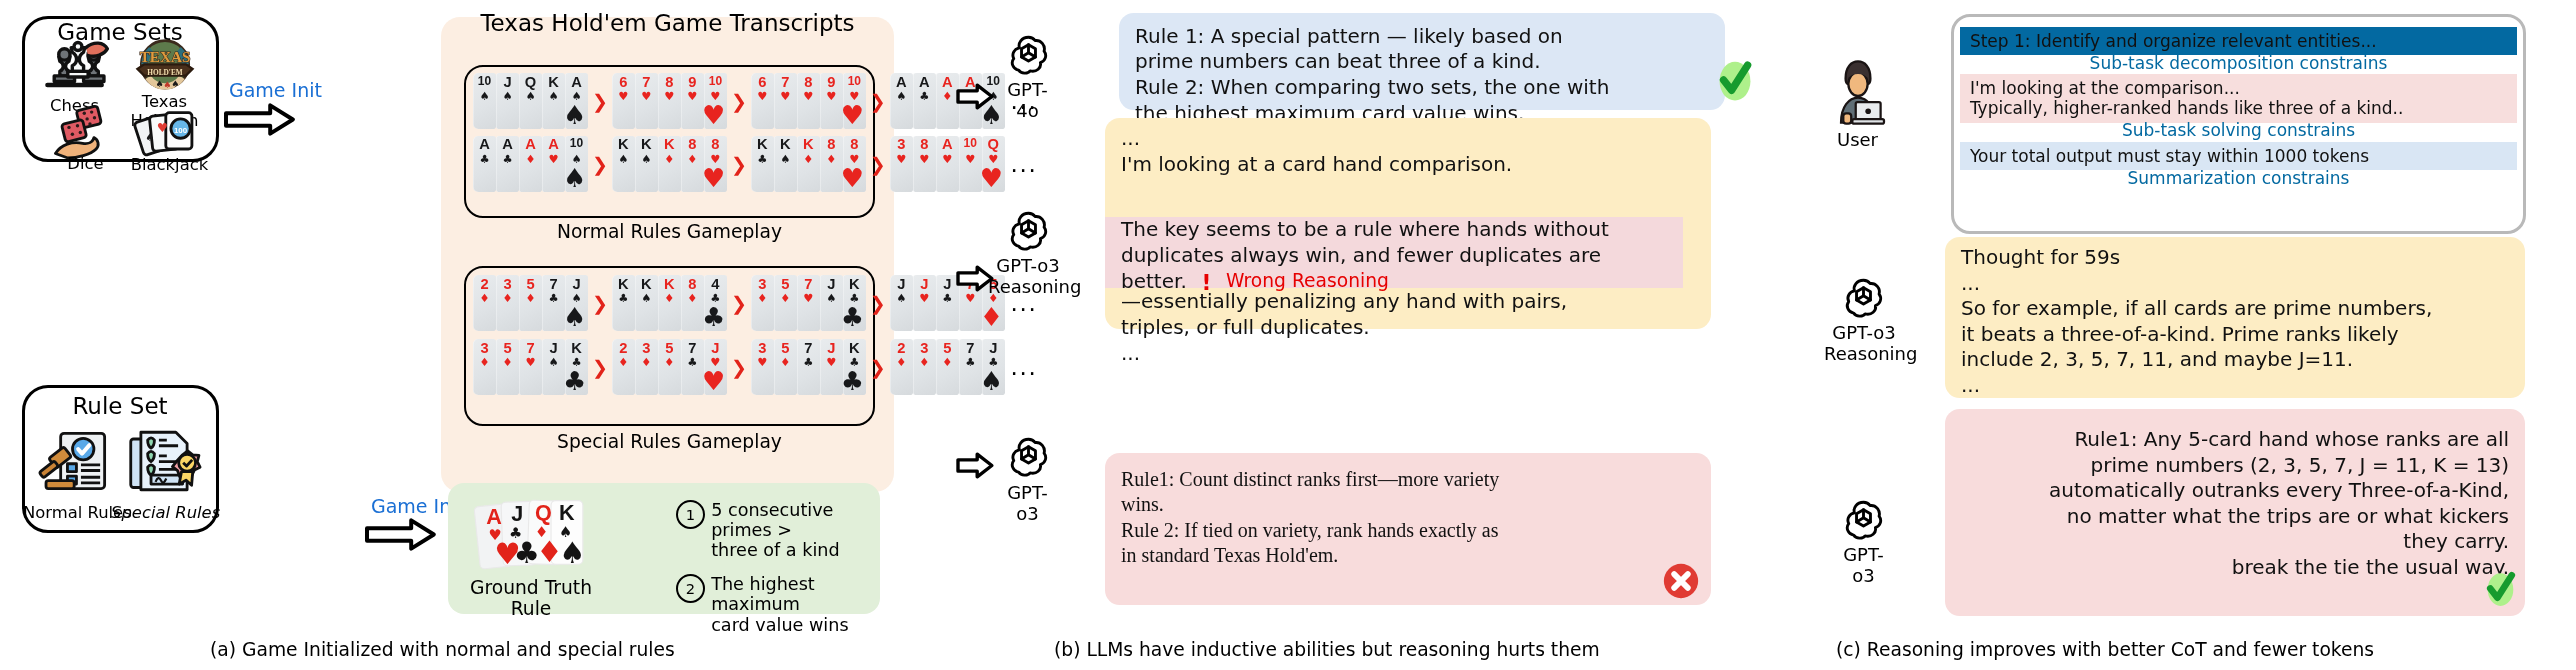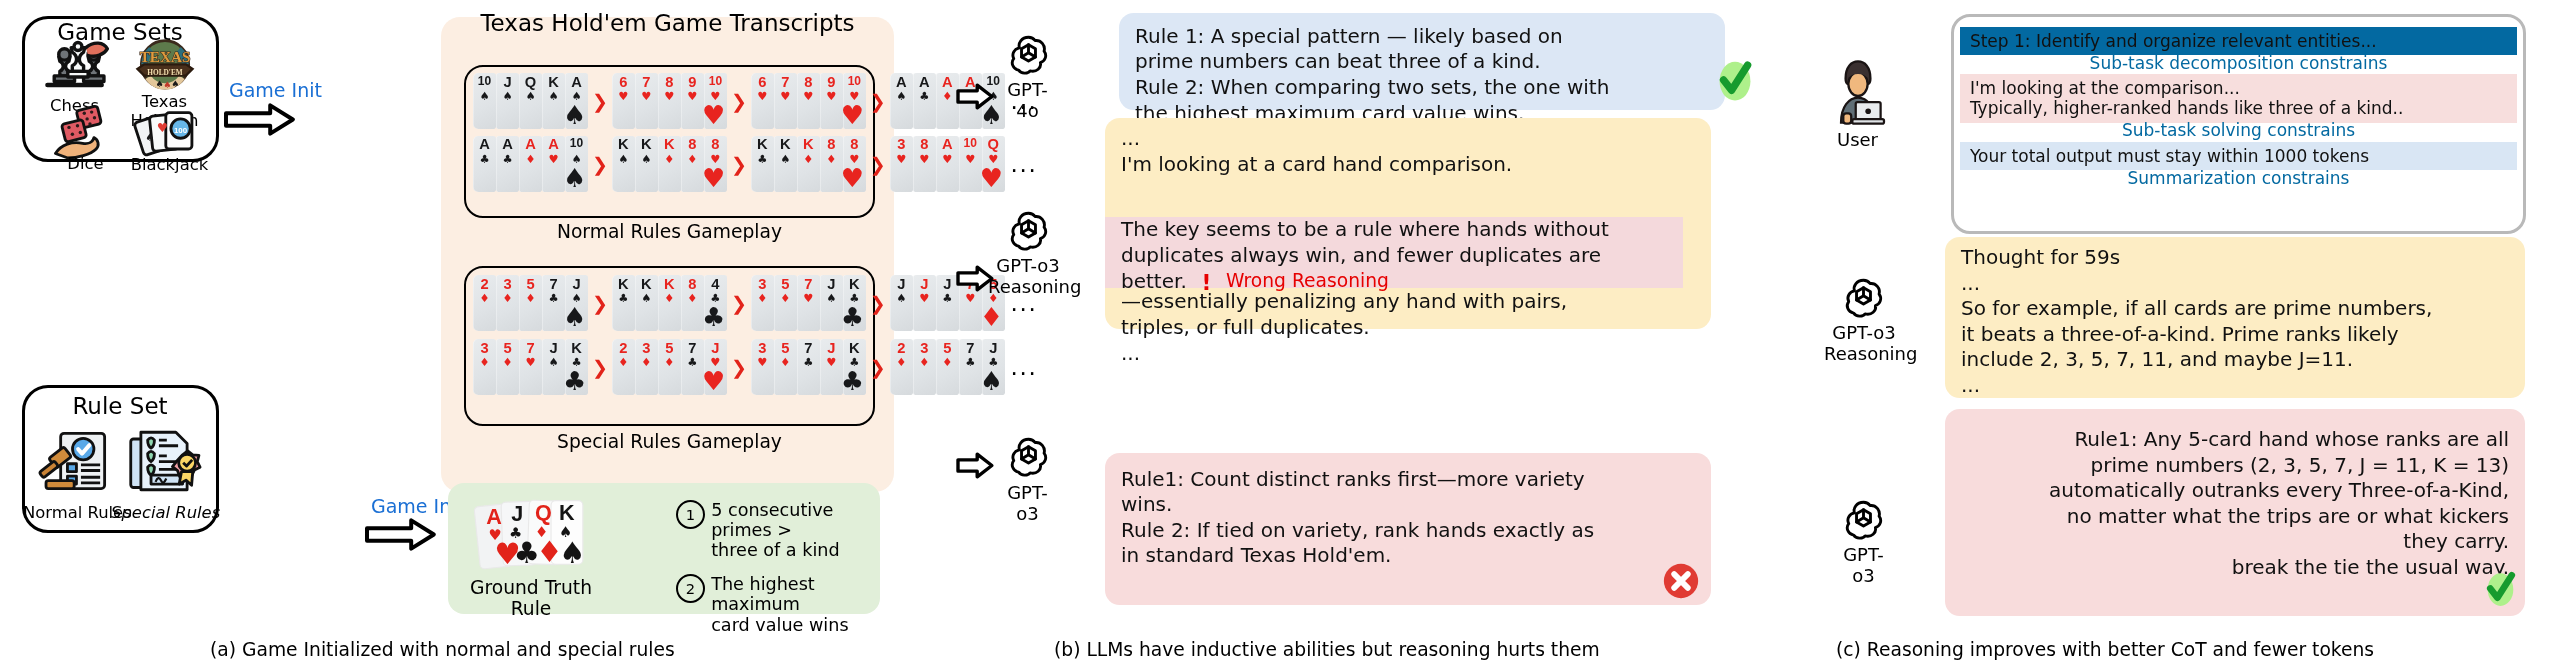--- a/index.html
+++ b/index.html
@@ -728,21 +728,21 @@
                  C70 94 82 82 79 70 C91 66 96 52 88 42 C92 28 80 14 66 16 C62 10 56 8 50 8 Z"></path>
         <path d="M33 36 l17 -10 l17 10 v20 l-17 10 l-17 -10 z"></path>
         <path d="M50 26 v20 l17 10"></path>
         <path d="M33 56 l17 -10"></path>
       </g>
     </svg>
   </div>
   <div class="abs modellbl" style="left:996px;top:482px;width:63px;">GPT-o3</div>
 
   <div class="abs bubble bub-pink" style="left:1105px;top:453px;width:606px;height:152px;">
-    <div class="btext" style="padding:13.6px 16px;">
+    <div class="btext" style="padding:13.6px 16px;font-family:Liberation Serif, serif;">
       <div>Rule1: Count distinct ranks first—more variety</div>
       <div>wins.</div>
       <div>Rule 2: If tied on variety, rank hands exactly as</div>
       <div>in standard Texas Hold'em.</div>
     </div>
   </div>
   <div class="abs" style="left:1661px;top:561px;">
     <svg width="40" height="40" viewBox="0 0 70 70">
       <circle cx="35" cy="35" r="30" fill="#e03b33"></circle>
       <path d="M23 23 l24 24 M47 23 l-24 24" stroke="#fff" stroke-width="10" stroke-linecap="round"></path>

